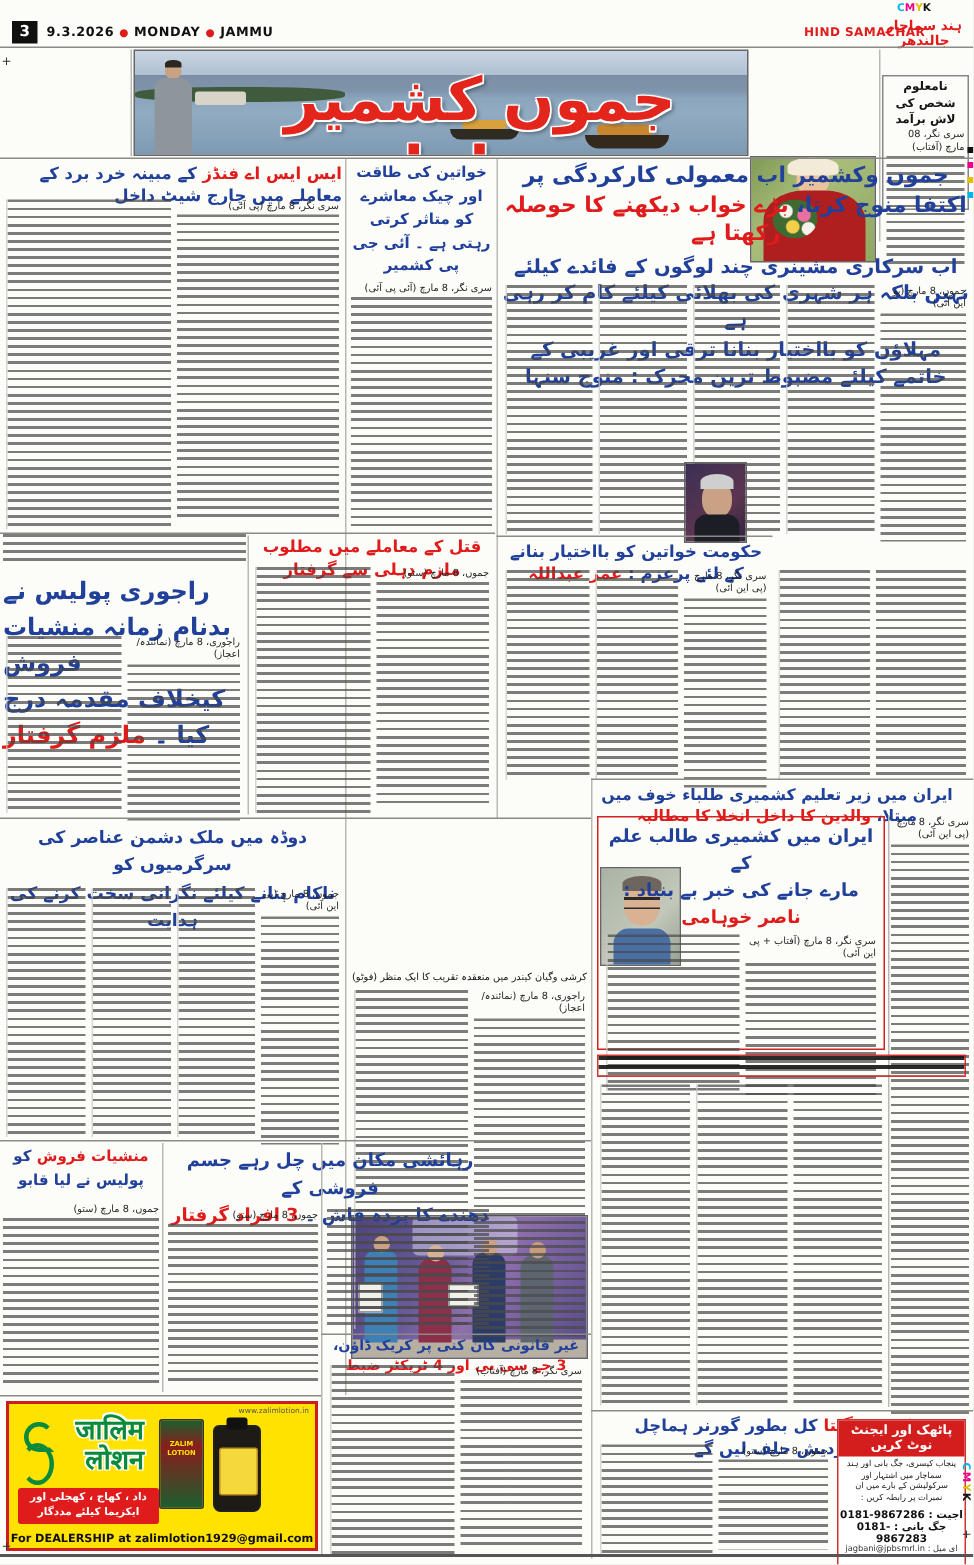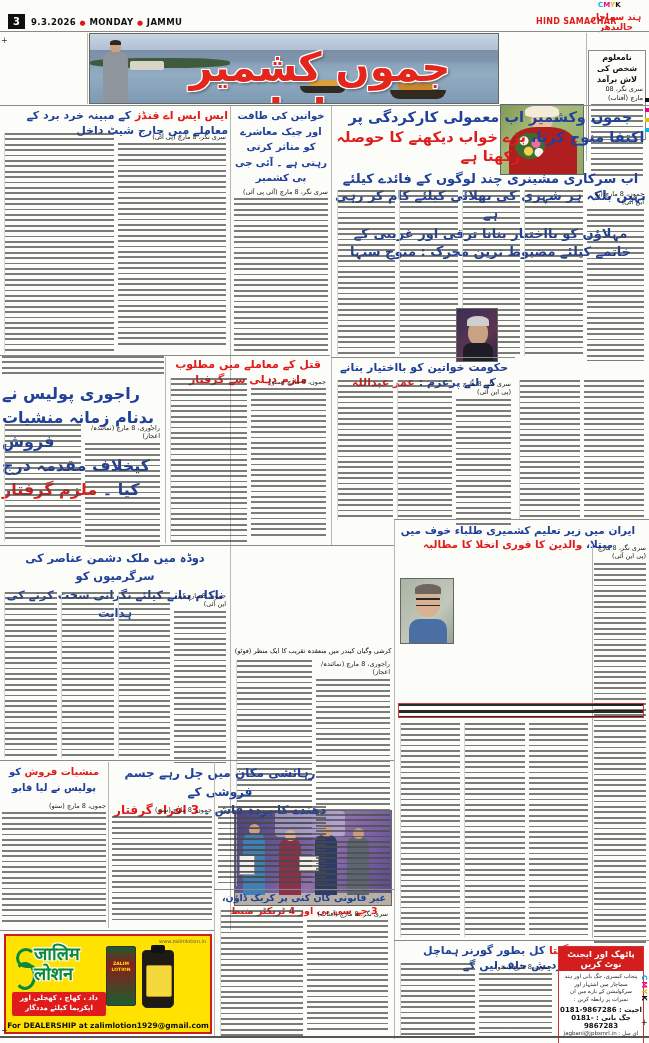--- a/index.html
+++ b/index.html
@@ -247,23 +247,39 @@
       </div>
       <div class="col fl"></div>
     </div>
   </div>
 
   <div class="abs rule-v" style="top:519px;left:394px;height:520px;"></div>
 
   <div class="abs rule-h" style="top:519px;left:394px;width:255px;"></div>
   <div class="abs rtl hl" style="top:523px;left:398px;width:240px;font-size:10.5px;text-align:center;">
     <span class="blue">ایران میں زیر تعلیم کشمیری طلباء خوف میں مبتلا،</span>
-    <span class="red">والدین کا فوری انخلا کا مطالبہ</span>
-  </div>
-
+    <span class="red">والدین کا داخل انخلا کا مطالبہ</span>
+  </div>
+
+  <div class="abs rtl" style="top:544px;left:398px;width:192px;height:156px;border:1.5px solid #d42222;box-sizing:border-box;padding:3px;">
+    <div class="hl" style="font-size:12px;text-align:center;line-height:1.5;">
+      <div class="blue">ایران میں کشمیری طالب علم کے</div>
+      <div>
+        <span class="blue">مارے جانے کی خبر بے بنیاد :</span>
+        <span class="red">ناصر خوہامی</span>
+      </div>
+    </div>
+    <div class="cols" style="height:104px;margin-top:3px;">
+      <div class="col">
+        <div class="dateline">سری نگر، 8 مارچ (آفتاب + پی این آئی)</div>
+        <div class="fl" style="height:90px;"></div>
+      </div>
+      <div class="col fl"></div>
+    </div>
+  </div>
 
   <div class="abs rtl" style="top:544px;left:594px;width:52px;height:394px;">
     <div class="dateline">سری نگر، 8 مارچ (پی این آئی)</div>
     <div class="fl" style="height:380px;"></div>
   </div>
   <div class="abs rule-v" style="top:544px;left:592px;height:394px;"></div>
 
   <div class="abs flb" style="top:703px;left:398px;width:246px;height:15px;border:1.5px solid #d42222;box-sizing:border-box;"></div>
 
   <div class="abs rtl" style="top:723px;left:398px;width:192px;height:214px;">
@@ -351,21 +367,21 @@
 
   <div class="abs rule-h" style="top:930px;left:0;width:214px;"></div>
   <div class="abs" style="top:934px;left:4px;width:208px;height:100px;background:#ffe200;border:2px solid #cf1c1c;box-sizing:border-box;">
     <div class="abs" style="top:2px;right:4px;font-size:5px;color:#555;" dir="ltr">www.zalimlotion.in</div>
 
     <div class="abs" style="top:12px;left:6px;width:22px;height:40px;">
       <div class="abs" style="top:0;left:4px;width:14px;height:14px;border:3px solid #0a8a3c;border-radius:50% 50% 0 50%;border-right-color:transparent;"></div>
       <div class="abs" style="top:14px;left:2px;width:16px;height:22px;border:3px solid #0a8a3c;border-radius:50%;border-left-color:transparent;"></div>
     </div>
 
-    <div class="abs" style="top:8px;left:28px;width:62px;text-align:left;font-weight:bold;color:#0a8a3c;font-size:18px;line-height:1.1;
+    <div class="abs" style="top:8px;left:28px;width:62px;text-align:right;font-weight:bold;color:#0a8a3c;font-size:18px;line-height:1.1;
          text-shadow:1px 1px 0 #fff,-1px -1px 0 #fff,1px -1px 0 #fff,-1px 1px 0 #fff;">
       <div>जालिम</div>
       <div>लोशन</div>
     </div>
 
     <div class="abs" style="top:10px;left:100px;width:28px;height:58px;background:linear-gradient(to bottom,#1c5e2e 0%,#8a1d1d 30%,#1c5e2e 100%);border:1px solid #333;border-radius:2px;">
       <div style="margin-top:14px;text-align:center;font-size:4.5px;font-weight:bold;color:#ffe200;line-height:1.3;" dir="ltr">ZALIM LOTION</div>
     </div>
 
     <div class="abs" style="top:14px;left:136px;width:30px;height:56px;background:#1e1a16;border-radius:4px 4px 5px 5px;border:1px solid #222;">

